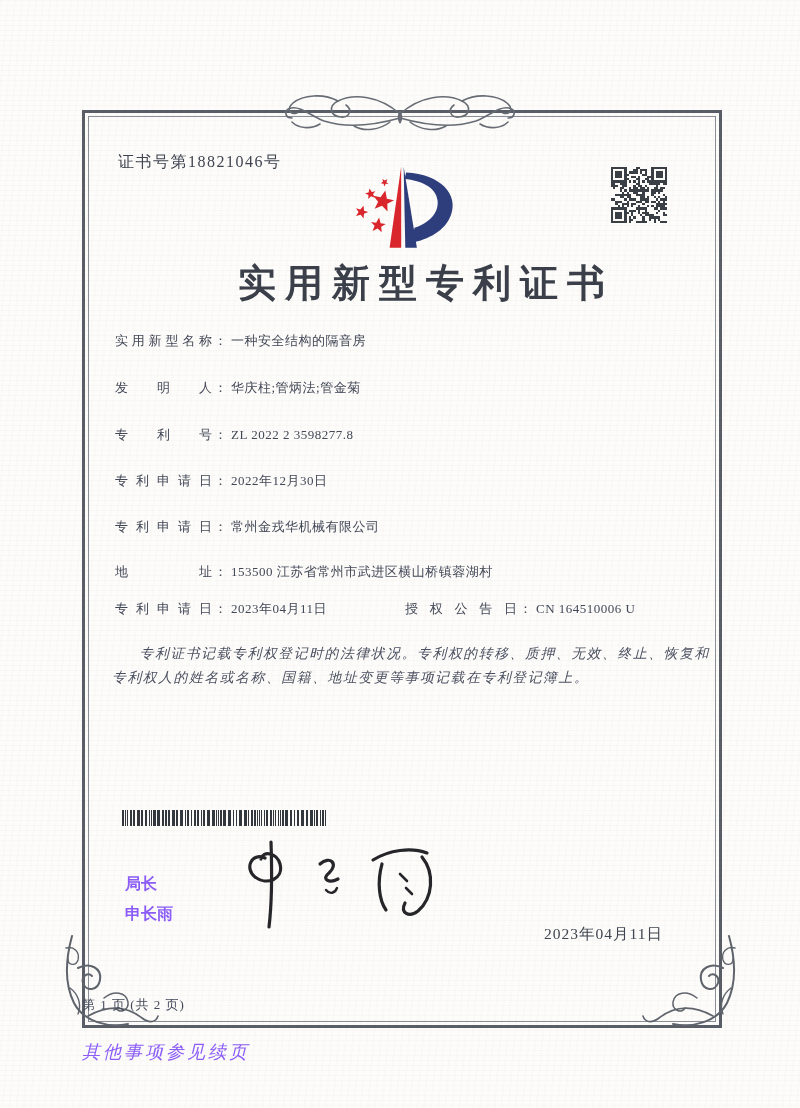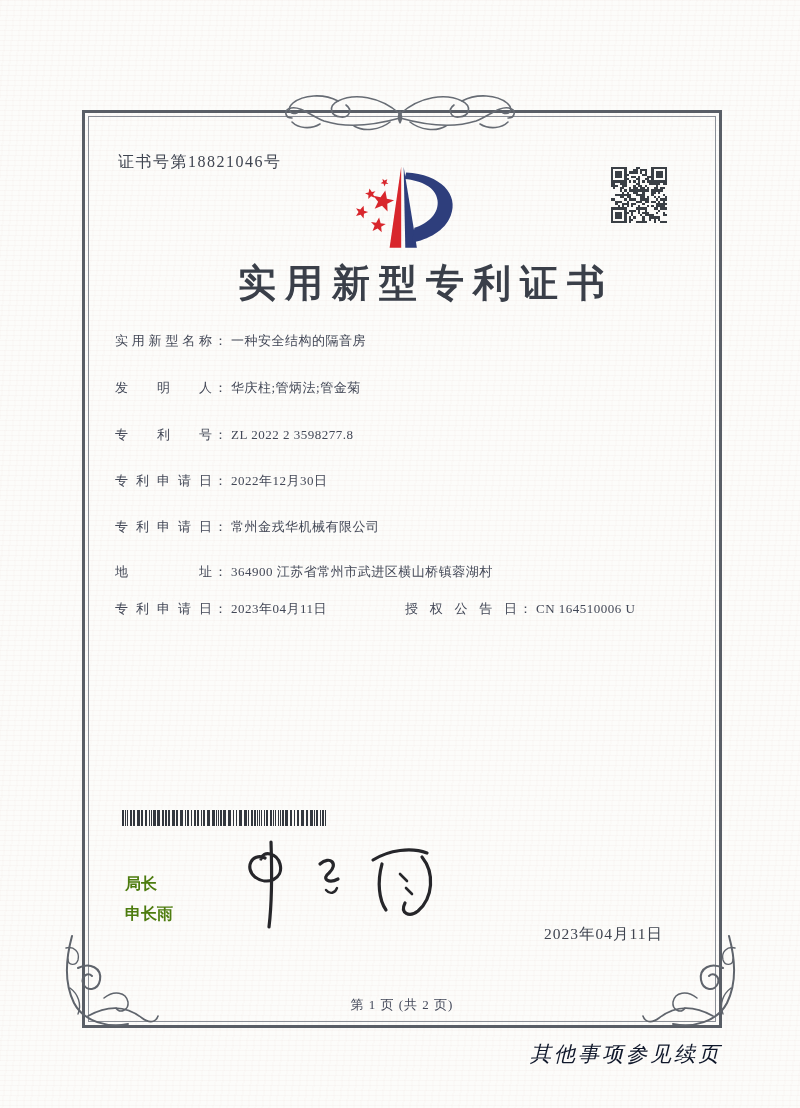--- a/index.html
+++ b/index.html
@@ -46,27 +46,27 @@
   .lbl2{display:inline-block;width:112px;text-align:justify;text-align-last:justify;}
   .body-text{
     position:absolute;left:112px;top:642px;width:598px;
     font-size:13.8px;line-height:23.5px;letter-spacing:1.6px;
     font-style:italic;color:#4b5060;text-align:justify;
   }
   .body-text p{margin:0 0 9px 0;text-indent:2em;}
   .barcode{position:absolute;left:122px;top:810px;width:208px;height:16px;}
   .director{position:absolute;left:125px;top:869px;
     font-family:"Liberation Sans","DejaVu Sans",sans-serif;
-    font-weight:700;font-size:16px;color:#4d7c0f;line-height:30px;}
+    font-weight:700;font-size:16px;color:#8b5cf6;line-height:30px;}
   .signature{position:absolute;left:225px;top:830px;}
   .grant-stamp{position:absolute;left:544px;top:924px;font-size:15.5px;color:#3f4450;letter-spacing:1px;}
-  .page-indicator{position:absolute;left:82px;top:996px;width:640px;text-align:center;
+  .page-indicator{position:absolute;left:82px;top:996px;width:640px;
     font-size:13px;letter-spacing:1px;color:#44495a;}
-  .continuation{position:absolute;left:82px;top:1040px;width:640px;text-align:right;
-    font-size:21px;font-style:italic;letter-spacing:3px;color:#0f172a;}
+  .continuation{position:absolute;left:82px;top:1040px;width:640px;text-align:left;
+    font-size:18px;font-style:italic;letter-spacing:3px;color:#8b5cf6;}
 </style>
 </head>
 <body>
 
 <div class="paper-texture"></div>
 
 <div class="frame-outer">
   <div class="frame-inner"></div>
 </div>
 
@@ -464,31 +464,32 @@
   <div class="row" style="top:426px">
     <span class="lbl">专利号</span><span class="colon">：</span><span class="val">ZL 2022 2 3598277.8</span>
   </div>
   <div class="row" style="top:472px">
     <span class="lbl">专利申请日</span><span class="colon">：</span><span class="val">2022年12月30日</span>
   </div>
   <div class="row" style="top:518px">
     <span class="lbl">专利申请日</span><span class="colon">：</span><span class="val">常州金戎华机械有限公司</span>
   </div>
   <div class="row" style="top:563px">
-    <span class="lbl">地址</span><span class="colon">：</span><span class="val">364900 江苏省常州市武进区横山桥镇蓉湖村</span>
+    <span class="lbl">地址</span><span class="colon">：</span><span class="val">153500 江苏省常州市武进区横山桥镇蓉湖村</span>
   </div>
   <div class="row" style="top:600px">
     <span class="lbl">专利申请日</span><span class="colon">：</span><span class="val">2023年04月11日</span>
     <span class="pair2">
       <span class="lbl2">授权公告日</span><span class="colon">：</span><span class="val">CN 164510006 U</span>
     </span>
   </div>
 </div>
 
 <div class="body-text">
+  <p>专利证书记载专利权登记时的法律状况。专利权的转移、质押、无效、终止、恢复和专利权人的姓名或名称、国籍、地址变更等事项记载在专利登记簿上。</p>
 </div>
 
 <svg class="barcode" id="barcode-svg" viewBox="0 0 208 16" preserveAspectRatio="none">
     <rect x="0" y="0" width="2" height="16" fill="#33383f"></rect>
     <rect x="3" y="0" width="1" height="16" fill="#33383f"></rect>
     <rect x="5" y="0" width="1" height="16" fill="#33383f"></rect>
     <rect x="8" y="0" width="2" height="16" fill="#33383f"></rect>
     <rect x="11" y="0" width="2" height="16" fill="#33383f"></rect>
     <rect x="15" y="0" width="3" height="16" fill="#33383f"></rect>
     <rect x="19" y="0" width="2" height="16" fill="#33383f"></rect>

